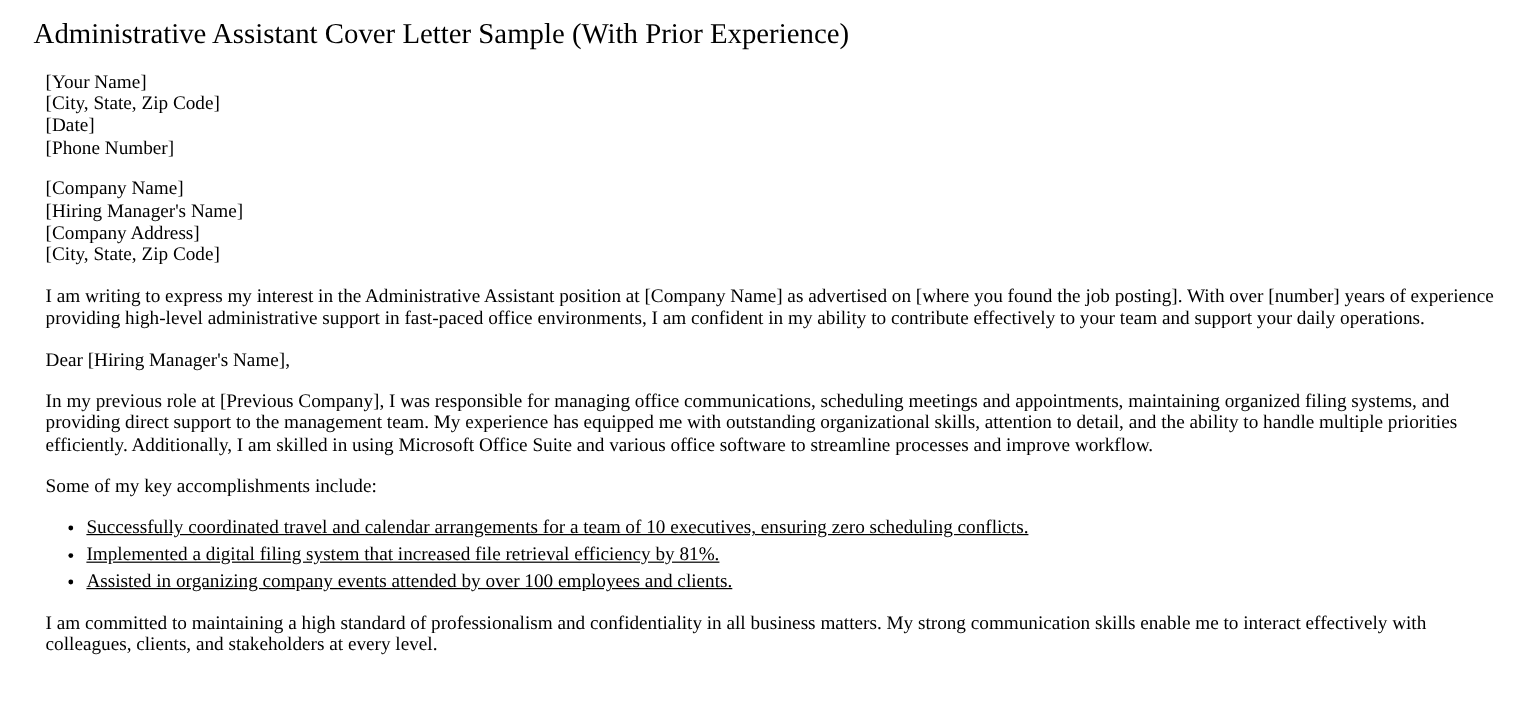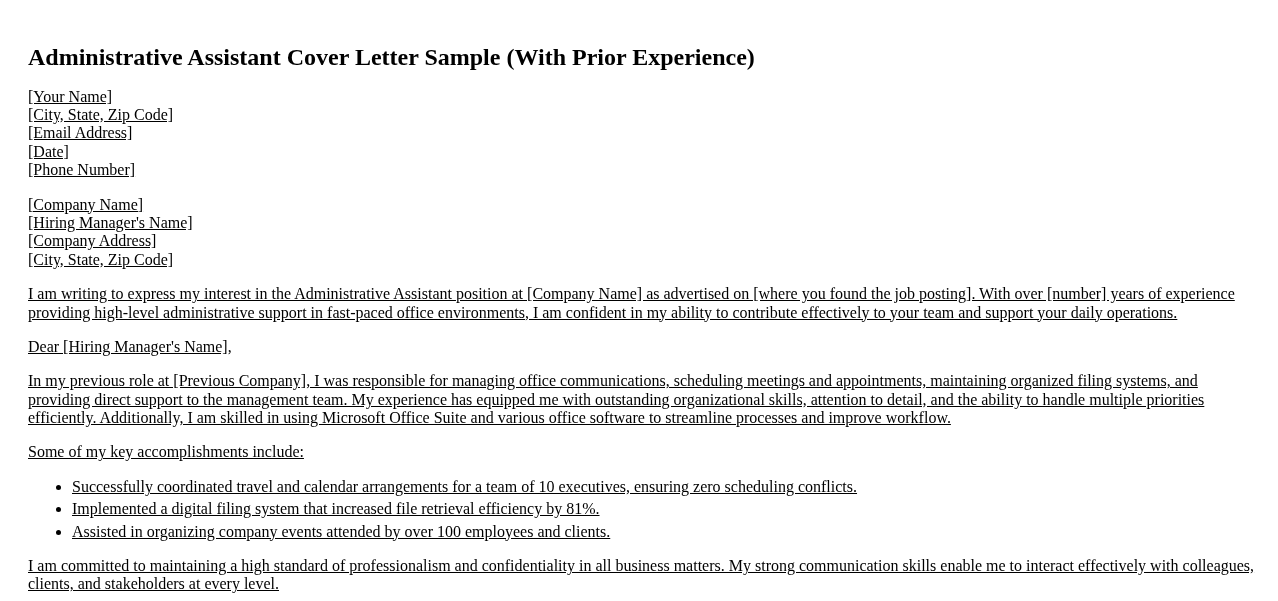--- a/index.html
+++ b/index.html
@@ -14,27 +14,26 @@
     font-family: "Liberation Serif", "DejaVu Serif", serif;
     font-size: 16px;
     line-height: 1.15;
     color: #000000;
   }
   .page {
     padding: 8px 15px 8px 28px;
   }
   h1.doc-title {
     font-size: 24px;
-    font-weight: bold;
+    font-weight: normal;
     line-height: 1.15;
-    margin: 36px 0 16px 0;
+    margin: 8px 0 16px 0;
   }
   p.block, p.para {
-    margin: 16px 0;
-    text-decoration: underline;
+    margin: 16px 10px;
   }
   .line {
     display: block;
   }
   ul.accomplishments {
     margin: 16px 0;
     padding-left: 40px;
   }
   ul.accomplishments li {
     margin: 4px;
@@ -45,21 +44,20 @@
 </head>
 <body>
 
 <div class="page">
 
   <h1 class="doc-title">Administrative Assistant Cover Letter Sample (With Prior Experience)</h1>
 
   <p class="block">
     <span class="line">[Your Name]</span>
     <span class="line">[City, State, Zip Code]</span>
-    <span class="line">[Email Address]</span>
     <span class="line">[Date]</span>
     <span class="line">[Phone Number]</span>
   </p>
 
   <p class="block">
     <span class="line">[Company Name]</span>
     <span class="line">[Hiring Manager's Name]</span>
     <span class="line">[Company Address]</span>
     <span class="line">[City, State, Zip Code]</span>
   </p>

